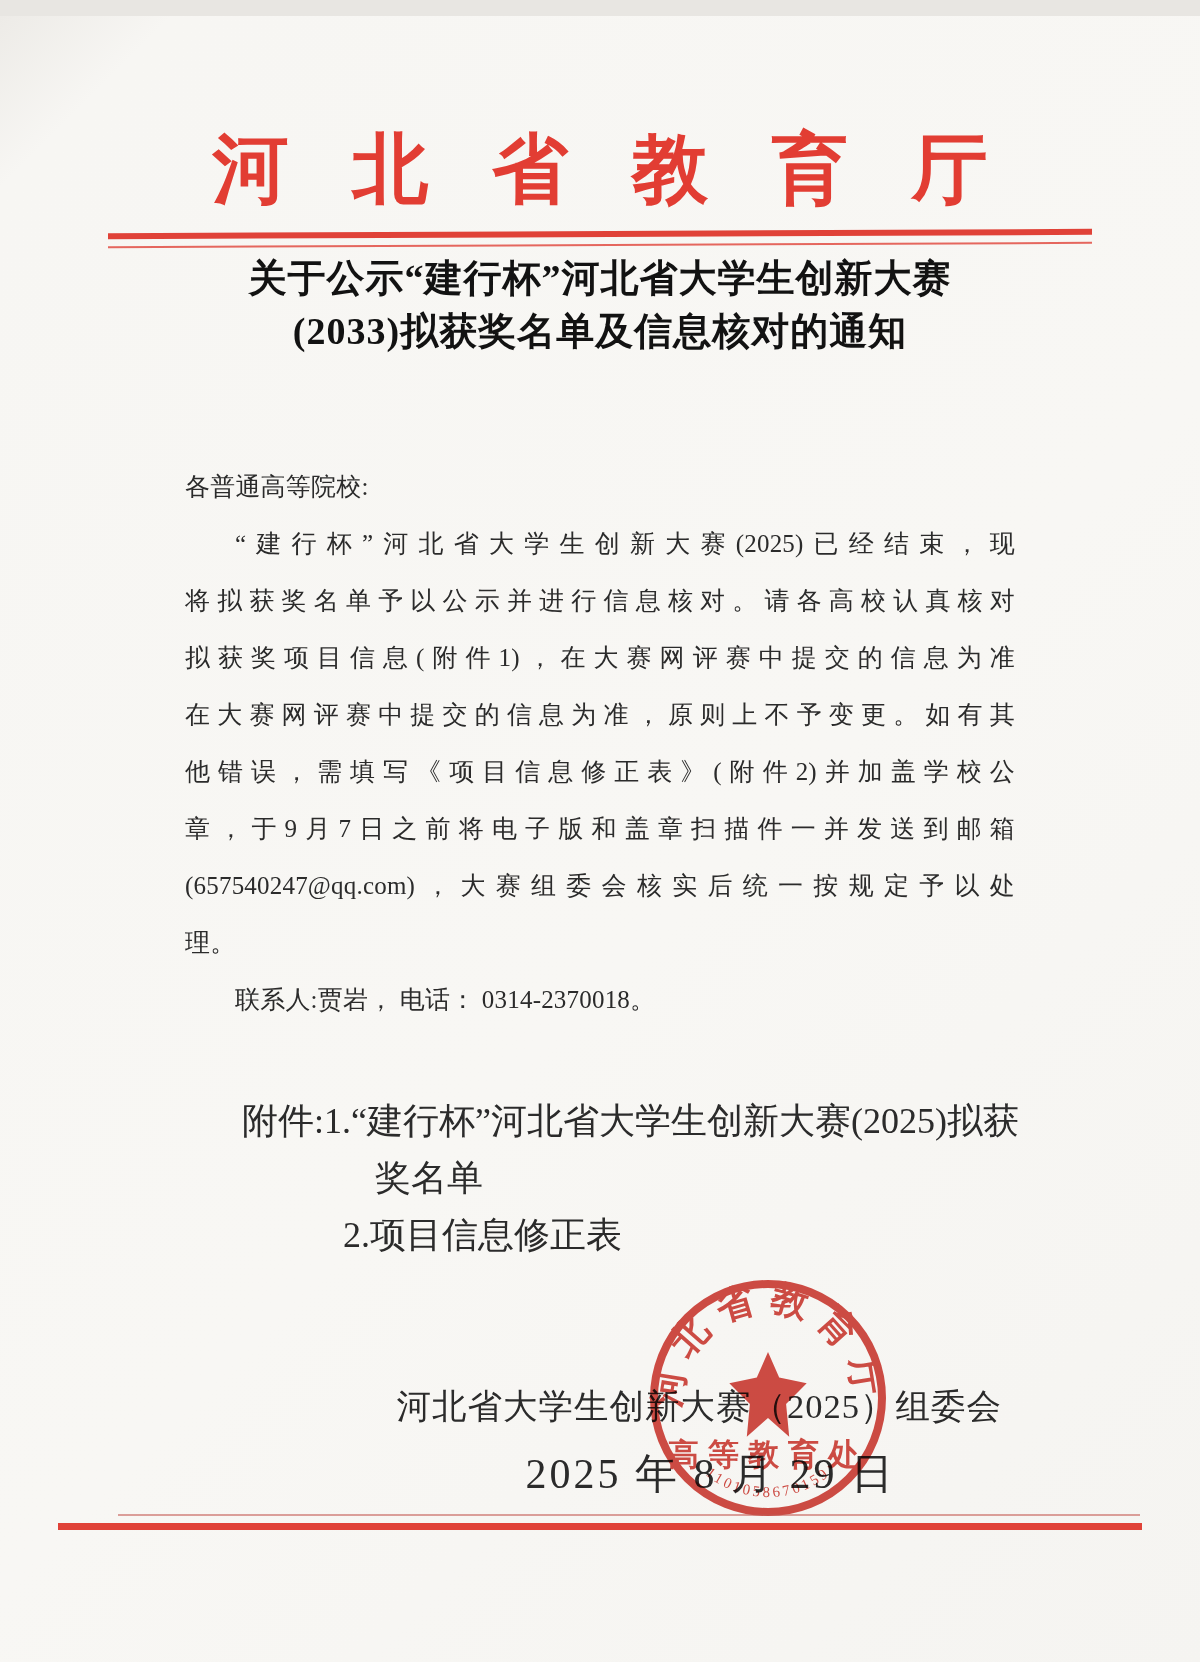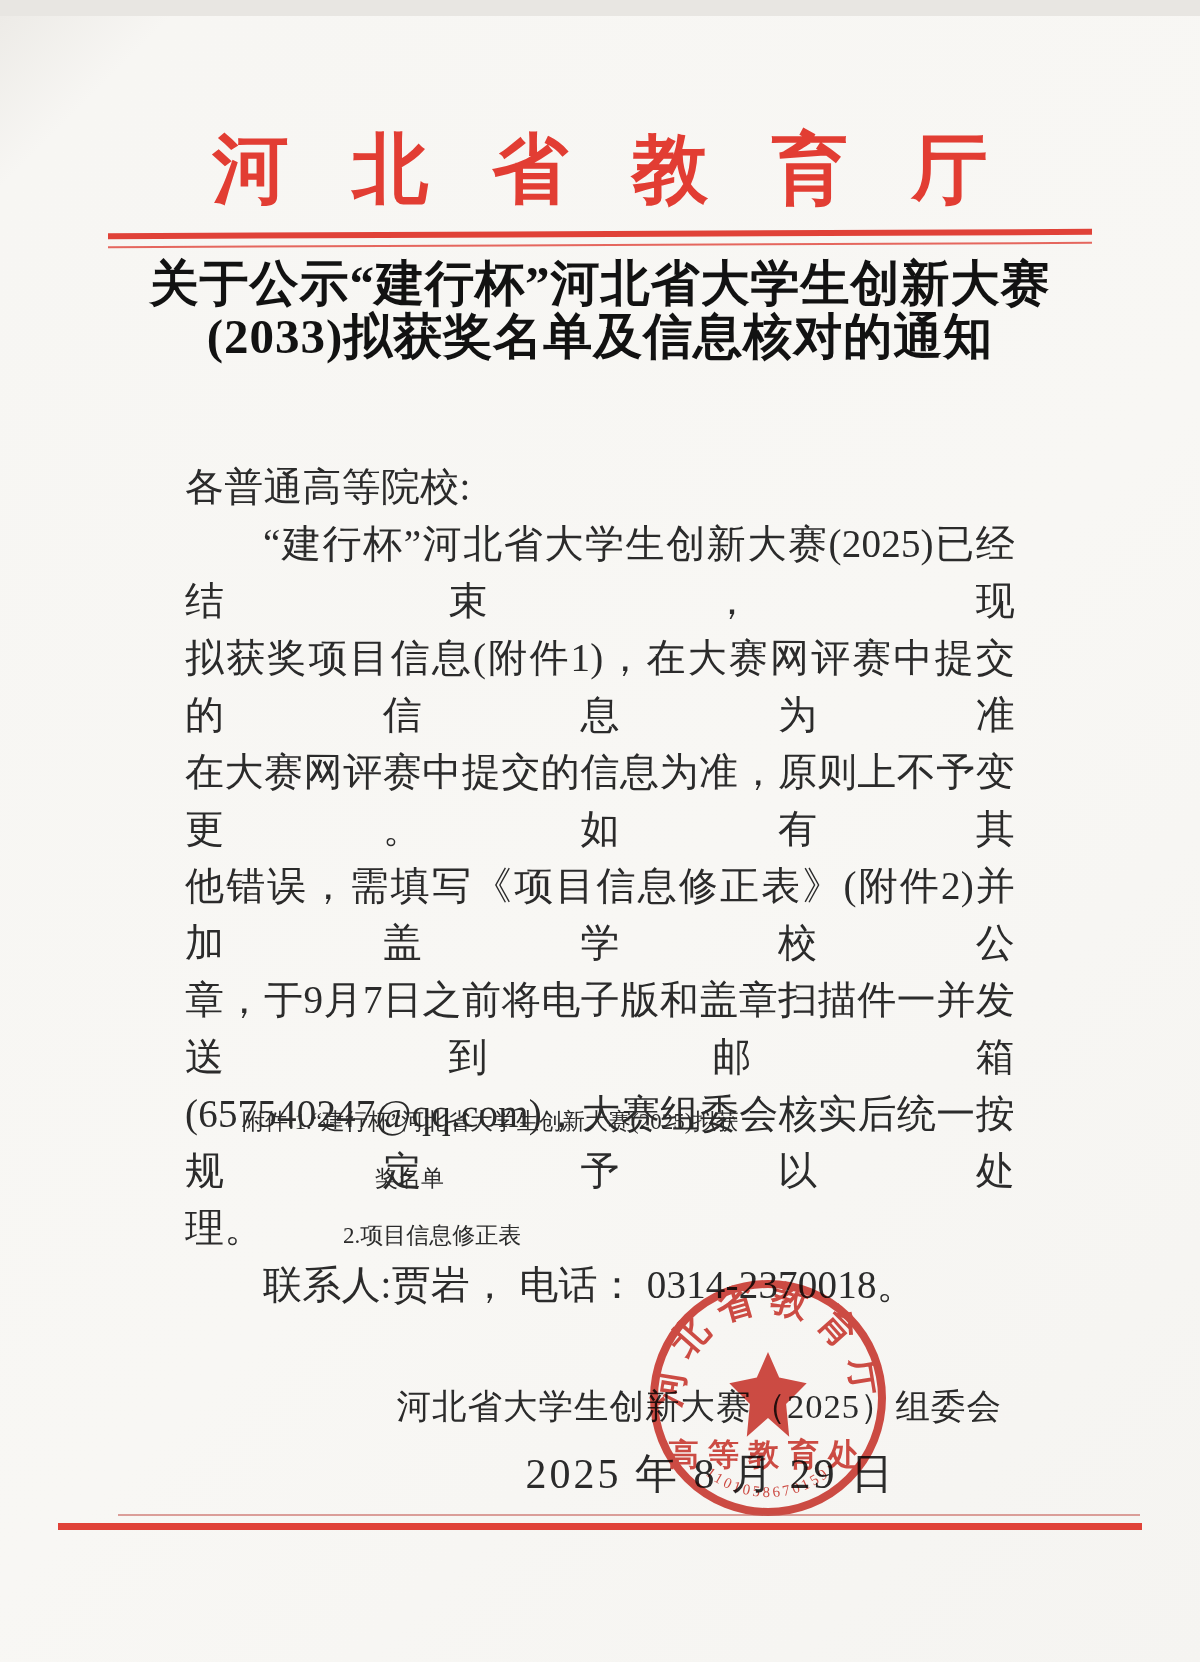--- a/index.html
+++ b/index.html
@@ -24,36 +24,36 @@
     text-indent:0.84em; 
     white-space:nowrap;
   }
   .rule { position:absolute; background:#e04238; }
   .rule-top-thick { left:108px; right:108px; top:215px; height:6px; transform:rotate(-0.25deg); }
   .rule-top-thin  { left:108px; right:108px; top:228px; height:2px; opacity:.8; transform:rotate(-0.25deg); }
   .rule-bottom-thin { left:118px; right:60px; top:1498px; height:2px; opacity:.55; background:#c2564e; }
   .rule-bottom-thick { left:58px; right:58px; top:1507px; height:7px; }
   
   .doc-title { position:absolute; left:0; width:100%; text-align:center;
-    font-weight:bold; color:#121212; font-size:49px; line-height:1; letter-spacing:1px; white-space:nowrap; }
+    font-weight:bold; color:#121212; font-size:38px; line-height:1; letter-spacing:1px; white-space:nowrap; }
   .doc-title.l1 { top:243px; }
   .doc-title.l2 { top:296px; }
   
   .body-block {
     position:absolute; left:185px; width:830px; top:442px;
-    font-size:39px; line-height:57px; color:#2b2b2b;
+    font-size:25px; line-height:57px; color:#2b2b2b;
     letter-spacing:0.2px;
   }
   .body-block .line { white-space:nowrap; }
   .jline { text-align:justify; text-align-last:justify; text-justify:inter-character; white-space:normal; }
   .indent { text-indent:2em; }
   
   .attach-block {
     position:absolute; left:185px; width:830px; top:1077px;
-    font-size:23px; line-height:57px; color:#2b2b2b; white-space:nowrap;
+    font-size:36px; line-height:57px; color:#2b2b2b; white-space:nowrap;
   }
   .attach-l1 { text-indent:57px; }
   .attach-l2 { padding-left:190px; }
   .attach-l3 { padding-left:158px; }
   
   .sig-committee {
     position:absolute; right:198px; top:1368px;
     font-size:34.5px; color:#2b2b2b; white-space:nowrap; letter-spacing:1px;
   }
   .sig-date {
@@ -75,20 +75,21 @@
   <div class="org-name">河北省教育厅</div>
   <div class="rule rule-top-thick"></div>
   <div class="rule rule-top-thin"></div>
 
   <div class="doc-title l1">关于公示“建行杯”河北省大学生创新大赛</div>
   <div class="doc-title l2">(2033)拟获奖名单及信息核对的通知</div>
 
   <div class="body-block">
     <div class="line">各普通高等院校:</div>
     <div class="jline indent">“建行杯”河北省大学生创新大赛(2025)已经结束，现</div>
+    <div class="jline">将拟获奖名单予以公示并进行信息核对。请各高校认真核对</div>
     <div class="jline">拟获奖项目信息(附件1)，在大赛网评赛中提交的信息为准</div>
     <div class="jline">在大赛网评赛中提交的信息为准，原则上不予变更。如有其</div>
     <div class="jline">他错误，需填写《项目信息修正表》(附件2)并加盖学校公</div>
     <div class="jline">章，于9月7日之前将电子版和盖章扫描件一并发送到邮箱</div>
     <div class="jline">(657540247@qq.com)，大赛组委会核实后统一按规定予以处</div>
     <div class="line">理。</div>
     <div class="line indent">联系人:贾岩， 电话： 0314-2370018。</div>
   </div>
 
   <div class="attach-block">

